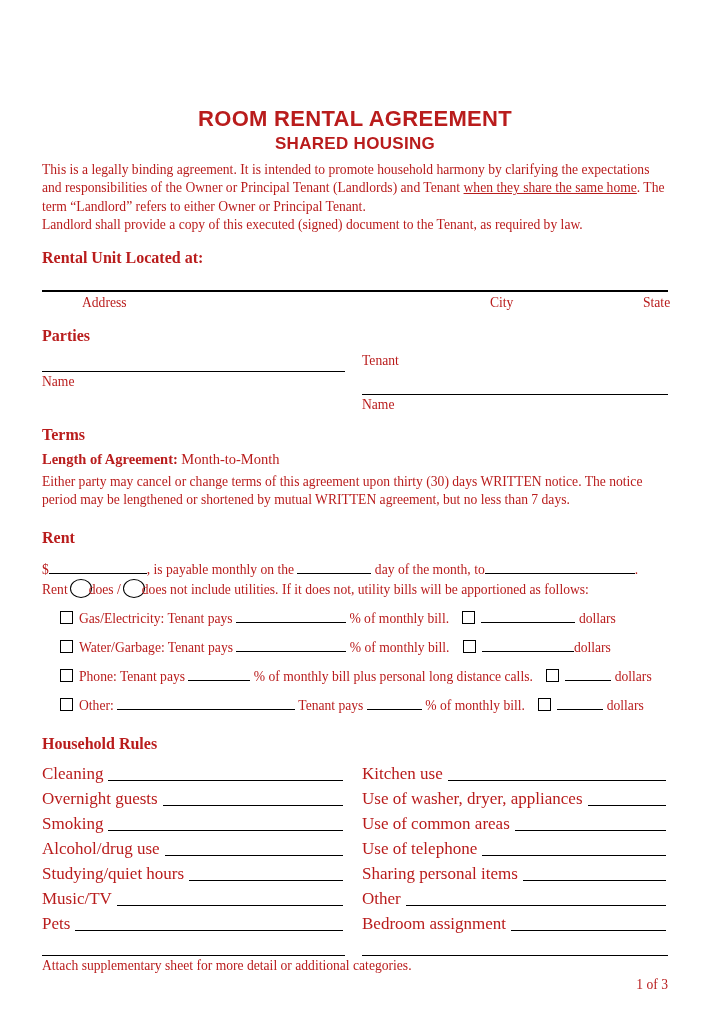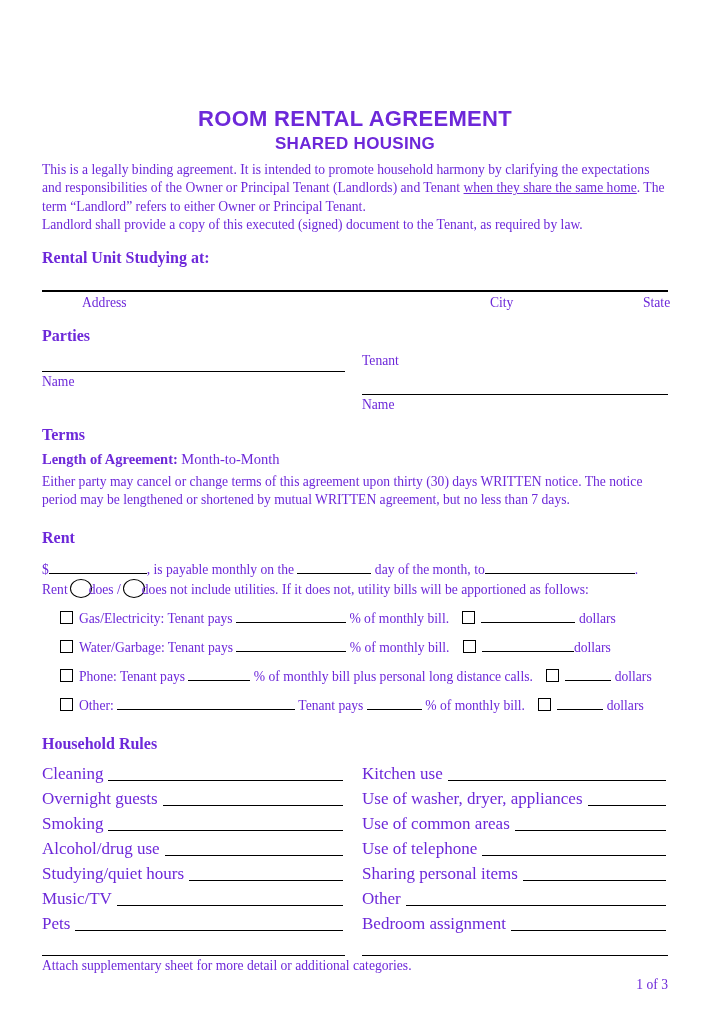--- a/index.html
+++ b/index.html
@@ -1,20 +1,20 @@
 <!DOCTYPE html>
 <html><head>
 <meta charset="utf-8">
 <style>
   html, body { margin:0; padding:0; background:#ffffff; }
   .page {
     position:relative;
     width:724px; height:1024px;
     background:#ffffff;
-    color:#6d28d9;
+    color:#b91c1c;
     font-family:"Liberation Serif", serif;
     overflow:hidden;
   }
   .content { position:absolute; left:42px; top:106px; width:626px; }
 
   .doc-title {
     font-family:"Liberation Sans", sans-serif;
     font-weight:700; font-size:22px; line-height:26px;
     text-align:center; margin:0; letter-spacing:0.3px;
   }
@@ -72,21 +72,21 @@
 
 <div class="page">
   <div class="content">
 
     <h1 class="doc-title">ROOM RENTAL AGREEMENT</h1>
     <div class="doc-subtitle">SHARED HOUSING</div>
 
     <p class="body-text"><span>This is a legally binding agreement.  It is intended to promote household harmony by clarifying the expectations and responsibilities of the Owner or Principal Tenant (Landlords) and Tenant </span><span class="u">when they share the same home</span><span>.  The term “Landlord” refers to either Owner or Principal Tenant.</span></p>
     <p class="body-text">Landlord shall provide a copy of this executed (signed) document to the Tenant, as required by law.</p>
 
-    <div class="section-h" style="margin-top:13px;">Rental Unit Studying at:</div>
+    <div class="section-h" style="margin-top:13px;">Rental Unit Located at:</div>
     <div class="rule-line-full" style="margin-top:22px;"></div>
     <div class="addr-row">
       <span class="lbl" style="left:0;">Address</span>
       <span class="lbl" style="left:408px;">City</span>
       <span class="lbl" style="left:561px;">State</span>
     </div>
 
     <div class="section-h" style="margin-top:13px;">Parties</div>
     <div class="two-col">
       <div class="col-l">

